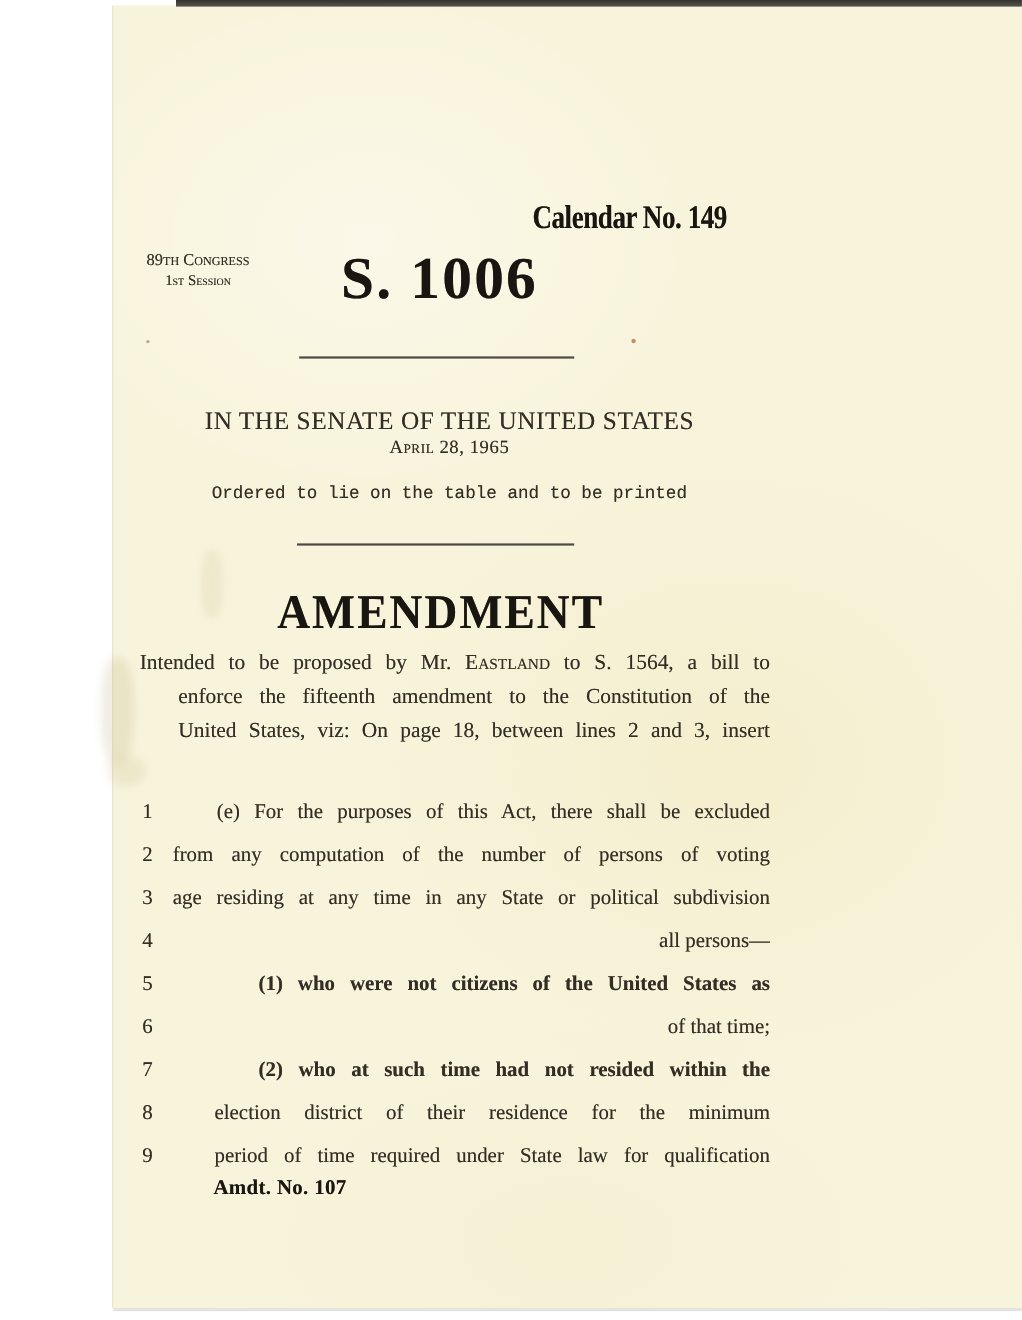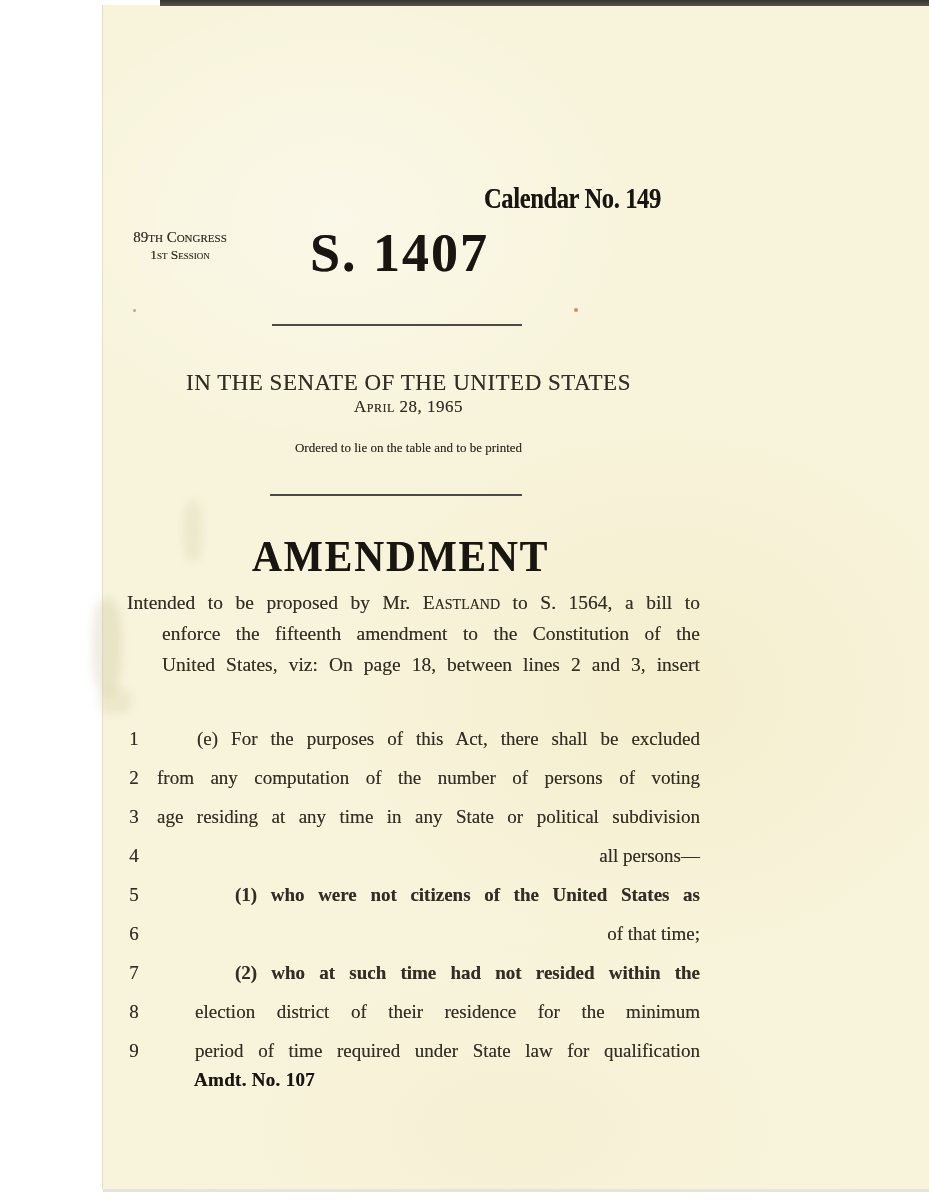--- a/index.html
+++ b/index.html
@@ -57,21 +57,21 @@
   .bill-number{
     position:absolute;left:310px;top:222px;
     font-size:54px;font-weight:bold;letter-spacing:2px;white-space:nowrap;
   }
   .hrule{position:absolute;height:2px;background:#4c4a44;}
   .rule-1{left:272px;top:324px;width:250px;}
   .rule-2{left:270px;top:494px;width:252px;}
   .center-col{position:absolute;left:117px;width:583px;text-align:center;}
   .senate-heading{top:370px;font-size:23px;letter-spacing:0.5px;white-space:nowrap;}
   .date-line{top:397px;font-size:17px;letter-spacing:0.5px;}
-  .ordered-line{top:440px;font-size:13px;}
+  .ordered-line{top:440px;font-size:16px;font-family:Liberation Mono, monospace;}
   .amendment-title{
     position:absolute;left:252px;top:531px;
     font-size:44px;font-weight:bold;letter-spacing:2px;white-space:nowrap;
     transform:scaleX(0.94);transform-origin:left top;
   }
 
   .intro{
     position:absolute;left:127px;top:587px;width:573px;
     font-size:19.5px;line-height:31px;
   }
@@ -108,21 +108,21 @@
 <div class="speck1"></div>
 <div class="speck2"></div>
 
 <div class="calendar-no ink-heavy">Calendar No. 149</div>
 
 <div class="congress-block ink">
   <div class="congress-line sc">89th Congress</div>
   <div class="session-line sc">1st Session</div>
 </div>
 
-<div class="bill-number ink-heavy">S. 1407</div>
+<div class="bill-number ink-heavy">S. 1006</div>
 
 <div class="hrule rule-1"></div>
 
 <div class="center-col senate-heading ink">IN THE SENATE OF THE UNITED STATES</div>
 <div class="center-col date-line sc ink">April 28, 1965</div>
 <div class="center-col ordered-line ink">Ordered to lie on the table and to be printed</div>
 
 <div class="hrule rule-2"></div>
 
 <div class="amendment-title ink-heavy">AMENDMENT</div>

